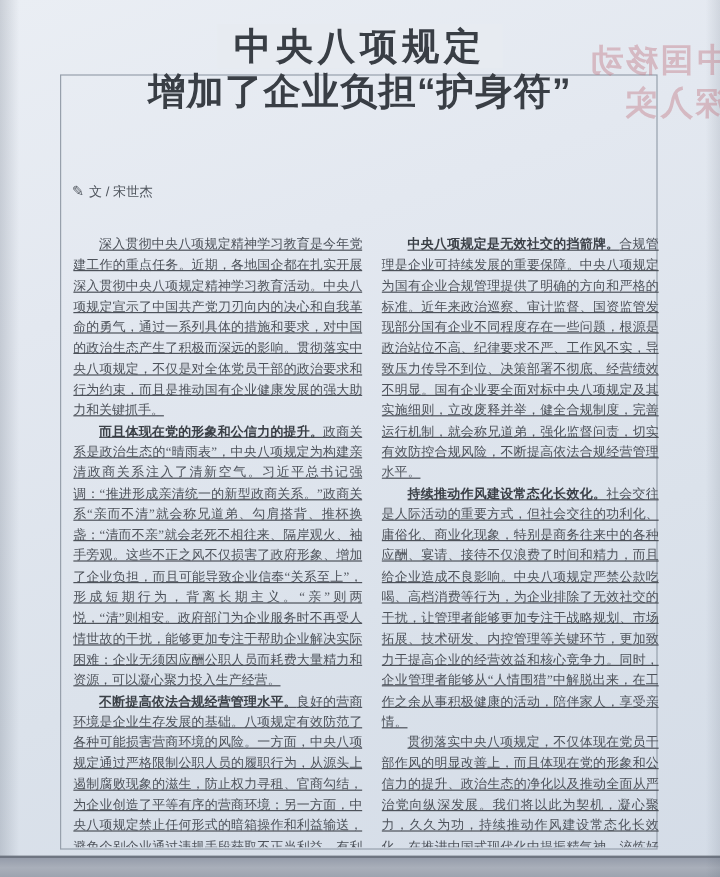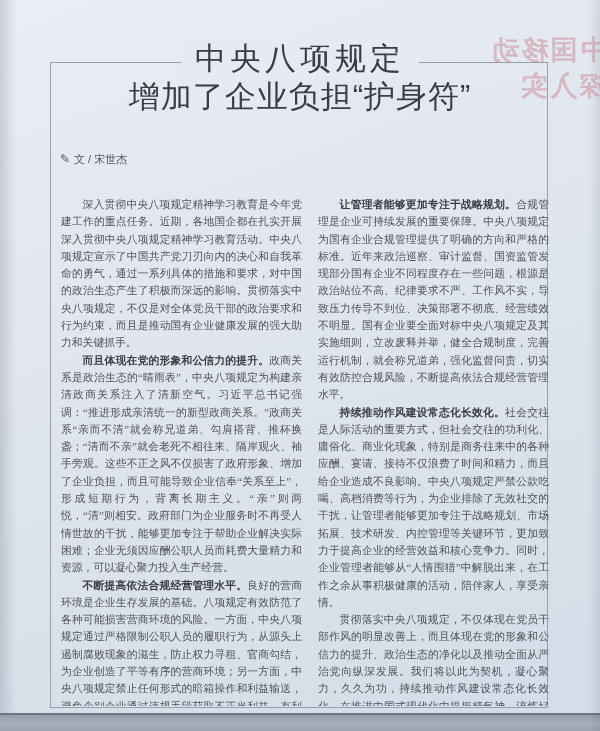--- a/index.html
+++ b/index.html
@@ -25,35 +25,35 @@
     position:absolute;left:50px;top:62px;width:498px;height:646px;
     border:1px solid #97a0ac;box-sizing:border-box;
   }
   .bleed{
     position:absolute;top:32px;right:-6px;width:148px;height:76px;overflow:hidden;
     transform:scaleX(-1);color:#c27984;opacity:.42;font-weight:700;
     font-size:27px;line-height:36px;letter-spacing:2px;white-space:nowrap;z-index:1;
   }
   .bleed div{height:36px;}
   .title{
-    position:absolute;left:0;top:40px;width:100%;text-align:center;z-index:3;
-    color:#393e45;font-weight:400;
+    position:absolute;left:0;top:20px;width:100%;text-align:center;z-index:3;
+    color:#393e45;font-weight:700;
   }
   .title .l1{display:inline-block;font-size:31px;letter-spacing:4px;line-height:37px;
     background:#e7ebf1;padding:0 14px;}
   .title .l2{font-size:31px;letter-spacing:1px;line-height:40px;}
   .byline{
     position:absolute;left:60px;top:152px;width:268px;text-align:left;
     font-size:11px;color:#50565e;z-index:2;
   }
   .byline .pen{font-size:12px;margin-right:4px;}
   .col{
     position:absolute;top:196px;height:510px;overflow:hidden;z-index:2;
     font-family:"Liberation Serif",serif;font-size:10.8px;line-height:17.3px;
-    color:#4d525a;text-align:justify;
+    color:#4d525a;text-align:justify;text-decoration:underline;
   }
   .col-left{left:61px;width:241px;}
   .col-right{left:318px;width:231px;}
   .col p{margin:0;text-indent:2em;}
   .run-in{font-weight:700;color:#3b4047;font-family:"Liberation Sans",sans-serif;}
 </style>
 </head>
 <body>
 
 <div class="canvas">
@@ -74,21 +74,21 @@
     <span class="pen">✎</span><span>文 / 宋世杰</span>
   </div>
 
   <div class="col col-left">
     <p><span>深入贯彻中央八项规定精神学习教育是今年党建工作的重点任务。近期，各地国企都在扎实开展深入贯彻中央八项规定精神学习教育活动。中央八项规定宣示了中国共产党刀刃向内的决心和自我革命的勇气，通过一系列具体的措施和要求，对中国的政治生态产生了积极而深远的影响。贯彻落实中央八项规定，不仅是对全体党员干部的政治要求和行为约束，而且是推动国有企业健康发展的强大助力和关键抓手。</span></p>
     <p><span class="run-in">而且体现在党的形象和公信力的提升。</span><span>政商关系是政治生态的“晴雨表”，中央八项规定为构建亲清政商关系注入了清新空气。习近平总书记强调：“推进形成亲清统一的新型政商关系。”政商关系“亲而不清”就会称兄道弟、勾肩搭背、推杯换盏；“清而不亲”就会老死不相往来、隔岸观火、袖手旁观。这些不正之风不仅损害了政府形象、增加了企业负担，而且可能导致企业信奉“关系至上”，形成短期行为，背离长期主义。“亲”则两悦，“清”则相安。政府部门为企业服务时不再受人情世故的干扰，能够更加专注于帮助企业解决实际困难；企业无须因应酬公职人员而耗费大量精力和资源，可以凝心聚力投入生产经营。</span></p>
     <p><span class="run-in">不断提高依法合规经营管理水平。</span><span>良好的营商环境是企业生存发展的基础。八项规定有效防范了各种可能损害营商环境的风险。一方面，中央八项规定通过严格限制公职人员的履职行为，从源头上遏制腐败现象的滋生，防止权力寻租、官商勾结，为企业创造了平等有序的营商环境；另一方面，中央八项规定禁止任何形式的暗箱操作和利益输送，避免个别企业通过违规手段获取不正当利益，有利于规范公平竞争的市场秩序，维护公开透明的市场环境，保障依规守法诚信企业的合法权益。</span></p>
   </div>
 
   <div class="col col-right">
-    <p><span class="run-in">让管理者能够更加专注于战略规划。</span><span>合规管理是企业可持续发展的重要保障。中央八项规定为国有企业合规管理提供了明确的方向和严格的标准。近年来政治巡察、审计监督、国资监管发现部分国有企业不同程度存在一些问题，根源是政治站位不高、纪律要求不严、工作风不实，导致压力传导不到位、决策部署不彻底、经营绩效不明显。国有企业要全面对标中央八项规定及其实施细则，立改废释并举，健全合规制度，完善运行机制，就会称兄道弟，强化监督问责，切实有效防控合规风险，不断提高依法合规经营管理水平。</span></p>
+    <p><span class="run-in">中央八项规定是无效社交的挡箭牌。</span><span>合规管理是企业可持续发展的重要保障。中央八项规定为国有企业合规管理提供了明确的方向和严格的标准。近年来政治巡察、审计监督、国资监管发现部分国有企业不同程度存在一些问题，根源是政治站位不高、纪律要求不严、工作风不实，导致压力传导不到位、决策部署不彻底、经营绩效不明显。国有企业要全面对标中央八项规定及其实施细则，立改废释并举，健全合规制度，完善运行机制，就会称兄道弟，强化监督问责，切实有效防控合规风险，不断提高依法合规经营管理水平。</span></p>
     <p><span class="run-in">持续推动作风建设常态化长效化。</span><span>社会交往是人际活动的重要方式，但社会交往的功利化、庸俗化、商业化现象，特别是商务往来中的各种应酬、宴请、接待不仅浪费了时间和精力，而且给企业造成不良影响。中央八项规定严禁公款吃喝、高档消费等行为，为企业排除了无效社交的干扰，让管理者能够更加专注于战略规划、市场拓展、技术研发、内控管理等关键环节，更加致力于提高企业的经营效益和核心竞争力。同时，企业管理者能够从“人情围猎”中解脱出来，在工作之余从事积极健康的活动，陪伴家人，享受亲情。</span></p>
     <p><span>贯彻落实中央八项规定，不仅体现在党员干部作风的明显改善上，而且体现在党的形象和公信力的提升、政治生态的净化以及推动全面从严治党向纵深发展。我们将以此为契机，凝心聚力，久久为功，持续推动作风建设常态化长效化，在推进中国式现代化中提振精气神、淬炼好作风、展现新担当。</span></p>
 
   </div>
 
   <div class="bottom-edge"></div>
 
 </div>
 
 </body></html>

